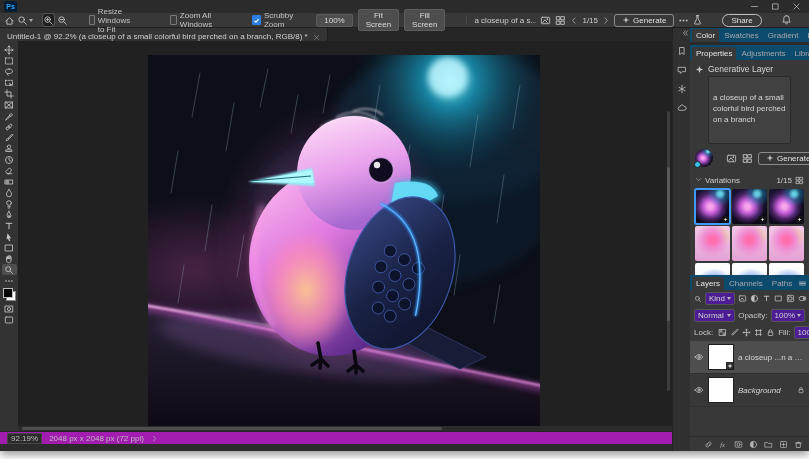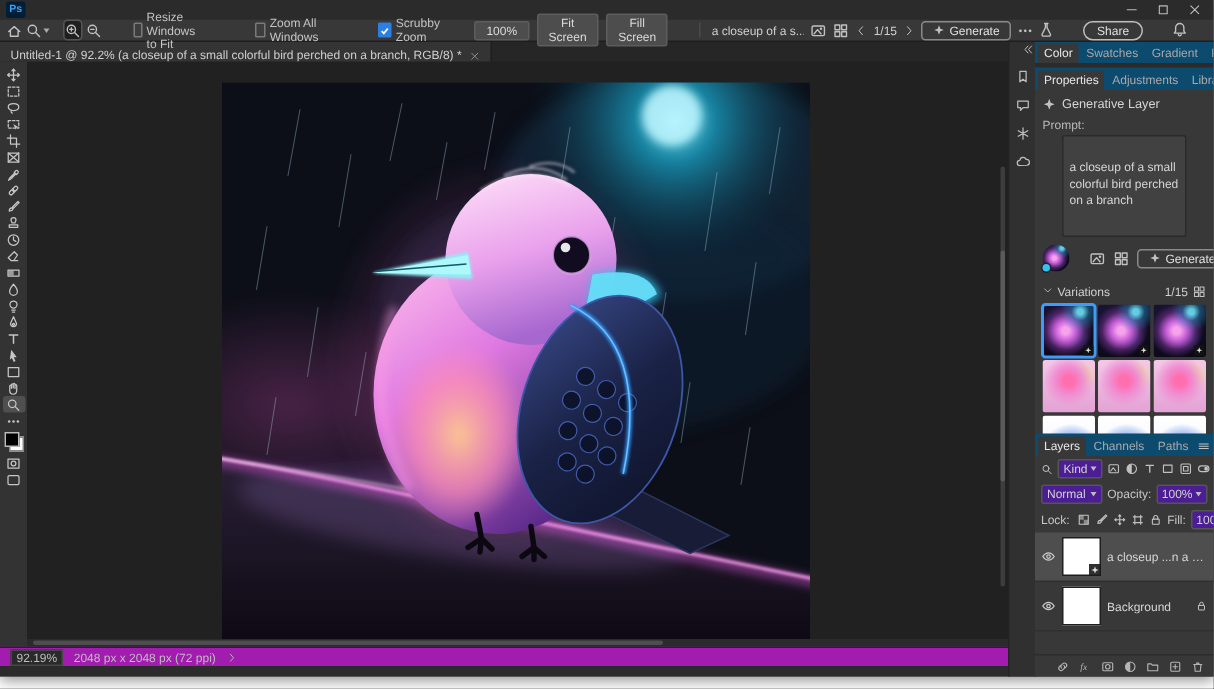--- a/index.html
+++ b/index.html
@@ -659,21 +659,20 @@
 
     <div class="section">
       <div class="genlayer-row">
         <span class="i" style="width:9px;height:9px">
             <svg viewBox="0 0 12 12" fill="none" stroke="currentColor" stroke-width="1" stroke-linecap="round" stroke-linejoin="round">
               <path d="M6 1.2L7.3 4.7 10.8 6 7.3 7.3 6 10.8 4.7 7.3 1.2 6 4.7 4.7z" fill="currentColor" stroke="none"></path>
             </svg>
           </span>
         <span>Generative Layer</span>
       </div>
-      <div class="prompt-label">Prompt:</div>
       <div class="prompt-box" role="textbox">a closeup of a small colorful bird perched on a branch</div>
       <div class="genrow">
         <span class="round-thumb art-dark">
             <span class="dot"></span>
           </span>
         <span class="i" style="margin-left:8px">
             <svg viewBox="0 0 12 12" fill="none" stroke="currentColor" stroke-width="1" stroke-linecap="round" stroke-linejoin="round">
               <rect x="1.5" y="2.5" width="9" height="7" rx="1"></rect>
               <path d="M3 8.2l2.5-3L8 8.2"></path>
               <circle cx="8" cy="4.5" r=".9" fill="currentColor" stroke="none"></circle>
@@ -876,21 +875,21 @@
         <span class="layer-name">a closeup ...n a branch</span>
       </div>
       <div class="layer-row">
         <span class="i eye">
             <svg viewBox="0 0 12 12" fill="none" stroke="currentColor" stroke-width="1" stroke-linecap="round" stroke-linejoin="round">
               <path d="M1.4 6s2-2.9 4.6-2.9S10.6 6 10.6 6 8.6 8.9 6 8.9 1.4 6 1.4 6z"></path>
               <circle cx="6" cy="6" r="1.4"></circle>
             </svg>
           </span>
         <span class="lthumb"></span>
-        <span class="layer-name" style="">Background</span>
+        <span class="layer-name" style="font-style:italic">Background</span>
         <span class="i endic" style="width:8px;height:8px">
             <svg viewBox="0 0 12 12" fill="none" stroke="currentColor" stroke-width="1" stroke-linecap="round" stroke-linejoin="round">
               <rect x="3" y="5.4" width="6" height="4.6" rx=".5"></rect>
               <path d="M4.2 5.4V4a1.8 1.8 0 013.6 0v1.4"></path>
             </svg>
           </span>
       </div>
     </div>
     <div class="lfiller"></div>
     <div class="lbottom" id="layers-bottom">

